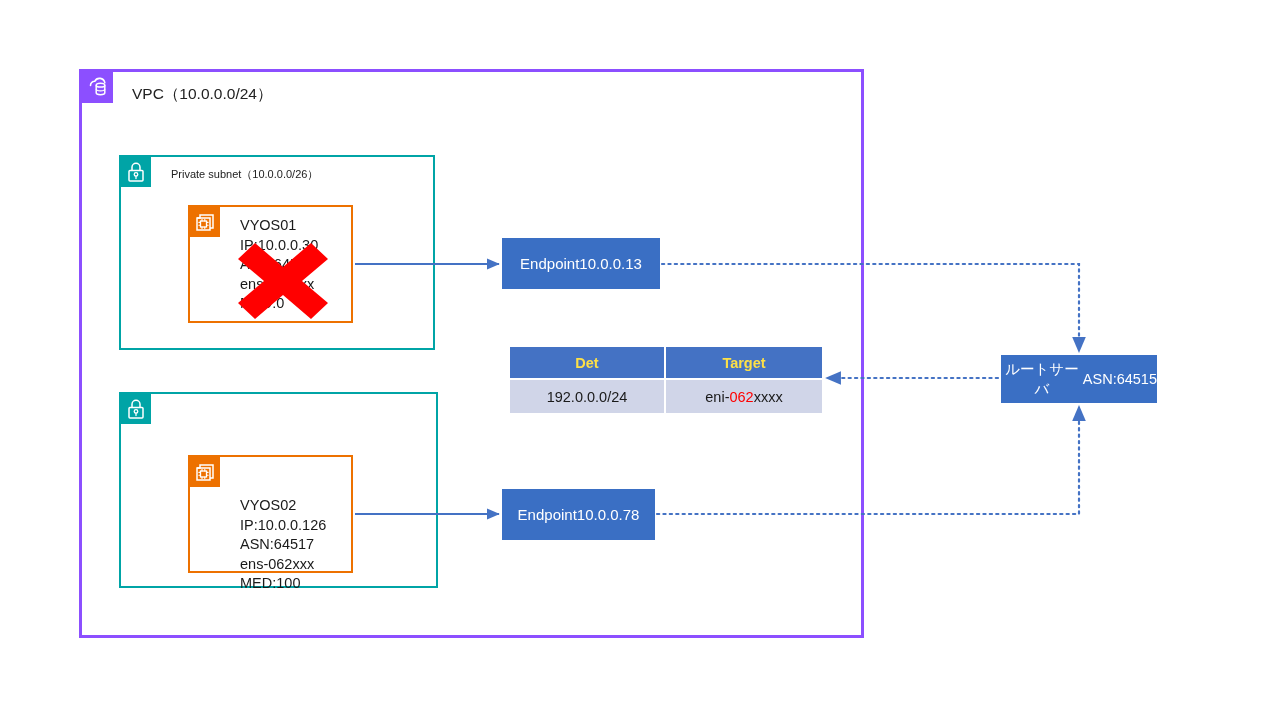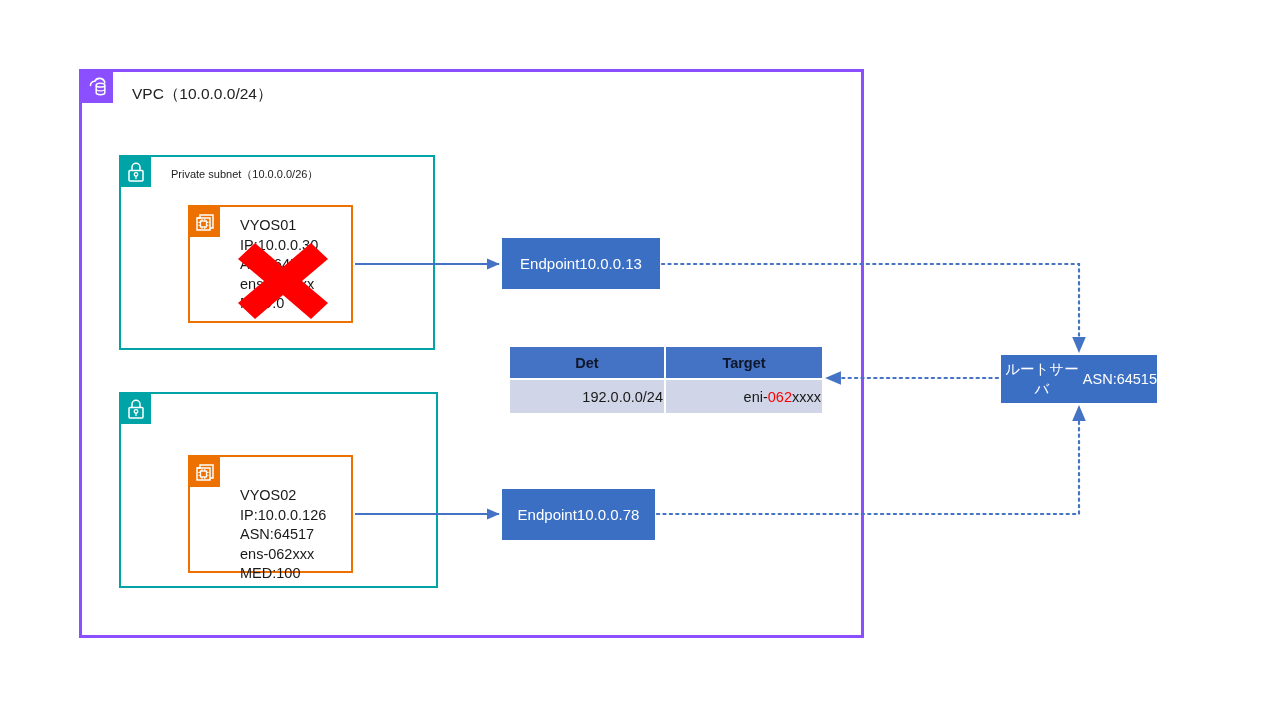--- a/index.html
+++ b/index.html
@@ -86,21 +86,21 @@
   .vyos-icon-1 { left: 190px; top: 207px; }
   .vyos-icon-2 { left: 190px; top: 457px; }
   .vyos-text {
     position: absolute;
     font-size: 14.5px;
     line-height: 19.5px;
     color: #1a1a1a;
     white-space: pre;
   }
   .vyos-text-1 { left: 240px; top: 216px; }
-  .vyos-text-2 { left: 240px; top: 486px; }
+  .vyos-text-2 { left: 240px; top: 496px; }
 
   .red-x {
     position: absolute;
     left: 238px; top: 243px;
     width: 90px; height: 76px;
   }
 
   
   .endpoint {
     position: absolute;
@@ -137,35 +137,35 @@
   .route-table {
     position: absolute;
     left: 510px; top: 347px;
     width: 312px;
     border-collapse: separate;
     border-spacing: 0;
     table-layout: fixed;
   }
   .route-table th {
     background: #4472C4;
-    color: #0f172a;
+    color: #fde047;
     font-size: 14.5px;
     font-weight: bold;
     height: 29px;
     text-align: center;
     border: 0;
     border-right: 2px solid #ffffff;
   }
   .route-table th:last-child { border-right: 0; }
   .route-table td {
     background: #D0D5E8;
     color: #1a1a1a;
     font-size: 14.5px;
     height: 31px;
-    text-align: right;
+    text-align: center;
     border: 0;
     border-top: 2px solid #ffffff;
     border-right: 2px solid #ffffff;
   }
   .route-table td:last-child { border-right: 0; }
   .hl-red { color: #FF0000; }
 
   .conn-svg {
     position: absolute;
     left: 0; top: 0;

